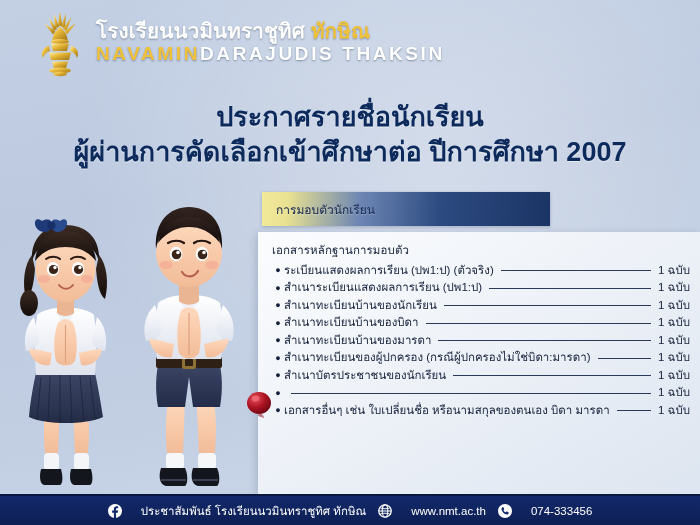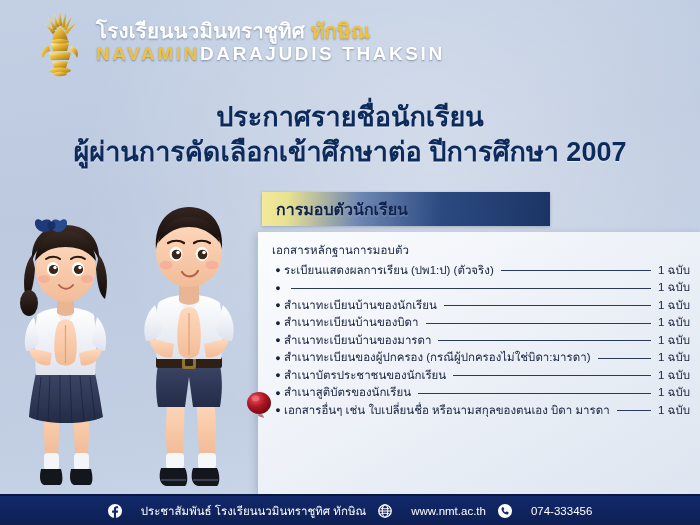--- a/index.html
+++ b/index.html
@@ -189,22 +189,22 @@
     width: 288px;
     height: 34px;
     background: linear-gradient(95deg, #f3e99a 0%, #e9e291 9%, #6d86b4 34%, #2c4a80 62%, #1b3465 100%);
     z-index: 6;
     display: flex;
     align-items: center;
     padding-left: 14px;
     box-shadow: 0 1px 3px rgba(25,40,70,0.25);
   }
   .banner-text {
-    font-size: 16px;
-    font-weight: bold;
+    font-size: 12px;
+    font-weight: normal;
     color: #10224a;
     text-shadow: 0 1px 1px rgba(255,255,255,0.30);
     white-space: nowrap;
   }
 
   
   .footer {
     position: absolute;
     left: 0; bottom: 0;
     width: 700px;
@@ -451,20 +451,21 @@
 
     <ul class="doc-list">
       <li class="doc-item">
         <span class="doc-bullet">●</span>
         <span class="doc-label">ระเบียนแสดงผลการเรียน (ปพ1:ป) (ตัวจริง)</span>
         <span class="doc-leader"></span>
         <span class="doc-qty">1 ฉบับ</span>
       </li>
       <li class="doc-item">
         <span class="doc-bullet">●</span>
+        <span class="doc-label">สำเนาระเบียนแสดงผลการเรียน (ปพ1:ป)</span>
         <span class="doc-leader"></span>
         <span class="doc-qty">1 ฉบับ</span>
       </li>
       <li class="doc-item">
         <span class="doc-bullet">●</span>
         <span class="doc-label">สำเนาทะเบียนบ้านของนักเรียน</span>
         <span class="doc-leader"></span>
         <span class="doc-qty">1 ฉบับ</span>
       </li>
       <li class="doc-item">
@@ -486,21 +487,20 @@
         <span class="doc-qty">1 ฉบับ</span>
       </li>
       <li class="doc-item">
         <span class="doc-bullet">●</span>
         <span class="doc-label">สำเนาบัตรประชาชนของนักเรียน</span>
         <span class="doc-leader"></span>
         <span class="doc-qty">1 ฉบับ</span>
       </li>
       <li class="doc-item">
         <span class="doc-bullet">●</span>
-        <span class="doc-label">สำเนาสูติบัตรของนักเรียน</span>
         <span class="doc-leader"></span>
         <span class="doc-qty">1 ฉบับ</span>
       </li>
       <li class="doc-item">
         <span class="doc-bullet">●</span>
         <span class="doc-label">เอกสารอื่นๆ เช่น ใบเปลี่ยนชื่อ หรือนามสกุลของตนเอง บิดา มารดา</span>
         <span class="doc-leader"></span>
         <span class="doc-qty">1 ฉบับ</span>
       </li>
     </ul>

